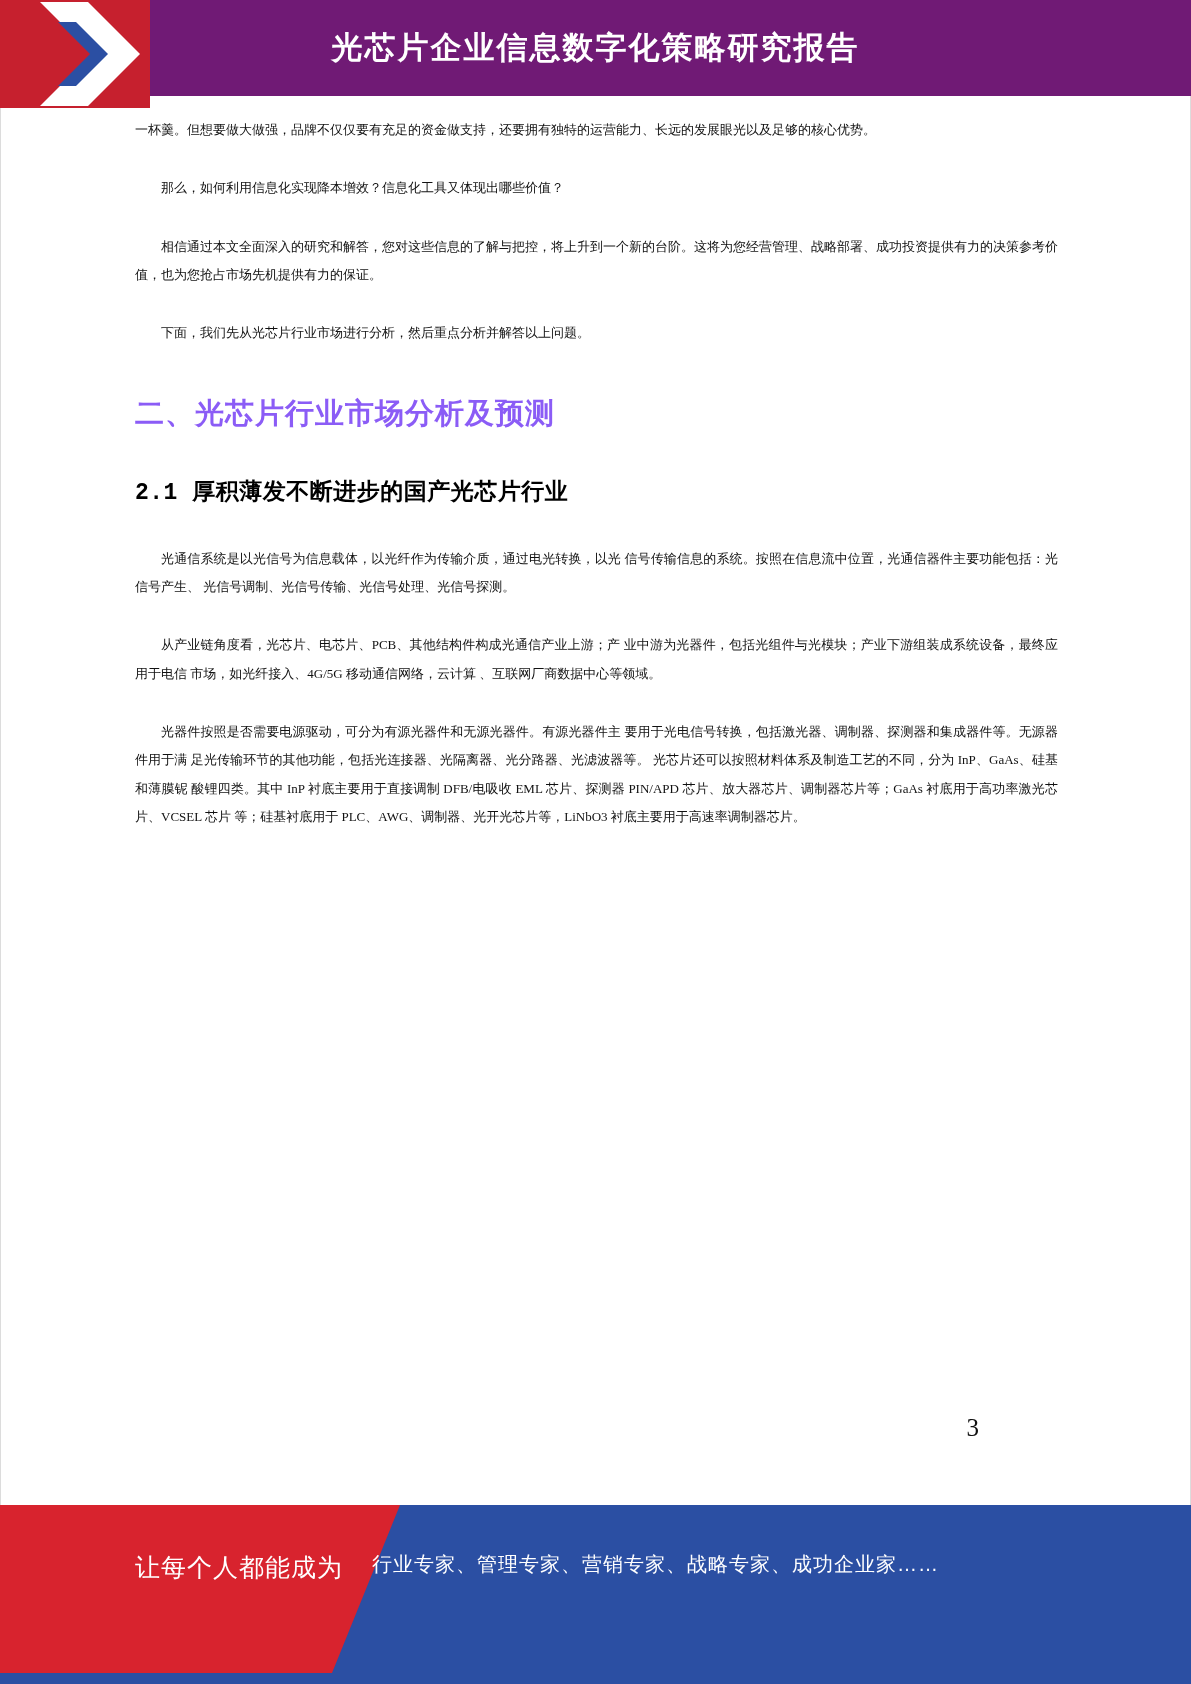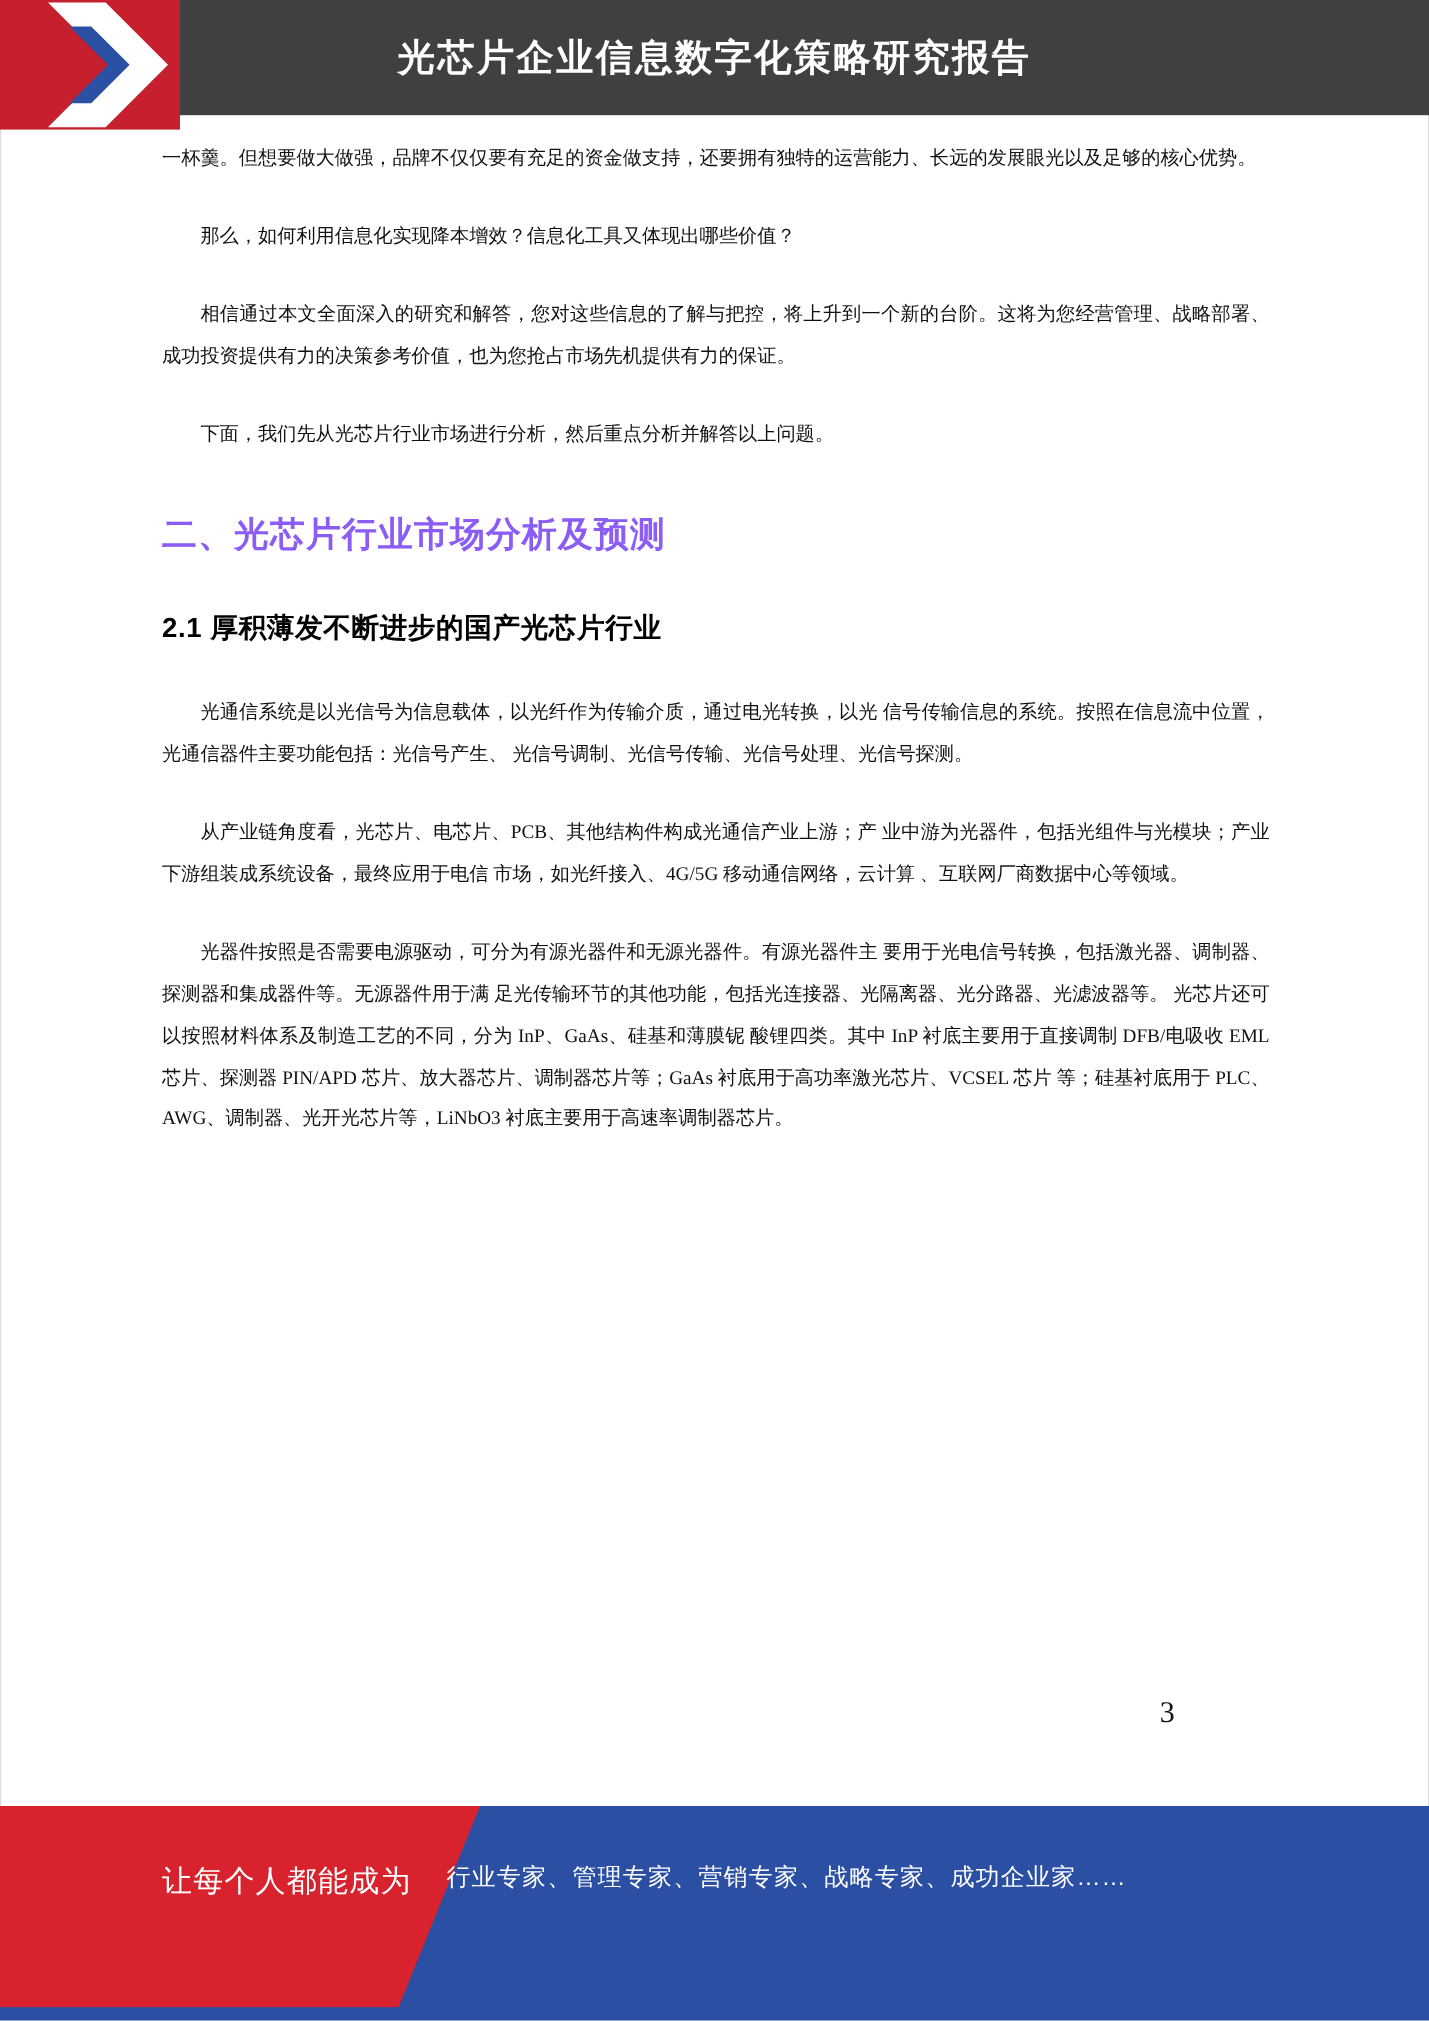--- a/index.html
+++ b/index.html
@@ -14,21 +14,21 @@
     font-family: "Liberation Serif", serif;
     box-shadow: inset 0 0 0 1px #dcdcdc;
   }
 
   
   .top-bar {
     position: absolute;
     top: 0; left: 0;
     width: 100%;
     height: 96px;
-    background: #404040;
+    background: #701a75;
   }
   .doc-title {
     margin: 0;
     height: 96px;
     line-height: 96px;
     text-align: center;
     color: #ffffff;
     font-size: 31px;
     font-weight: bold;
     font-family: "Liberation Sans", sans-serif;
@@ -51,37 +51,37 @@
 
   
   .content {
     position: absolute;
     top: 116px;
     left: 135px;
     right: 133px;
     color: #111111;
   }
   .para {
-    font-size: 16px;
+    font-size: 13px;
     line-height: 2.18;
     text-align: justify;
     margin: 0 0 30px 0;
     text-indent: 2em;
   }
   .para.no-indent { text-indent: 0; }
   .h-section {
     font-family: "Liberation Sans", sans-serif;
     font-size: 29px;
     font-weight: bold;
     color: #8b5cf6;
     margin: 46px 0 42px 0;
     letter-spacing: 1px;
   }
   .h-sub {
-    font-family: Liberation Sans, sans-serif;
+    font-family: Liberation Mono, monospace;
     font-size: 23px;
     font-weight: bold;
     color: #000000;
     margin: 42px 0 38px 0;
     letter-spacing: 0.5px;
   }
 
   
   .page-number {
     position: absolute;

